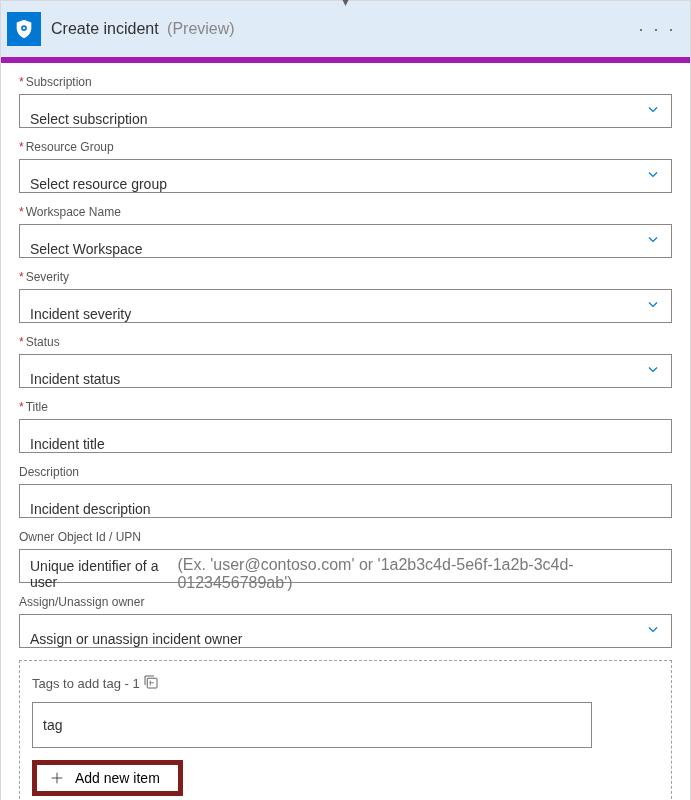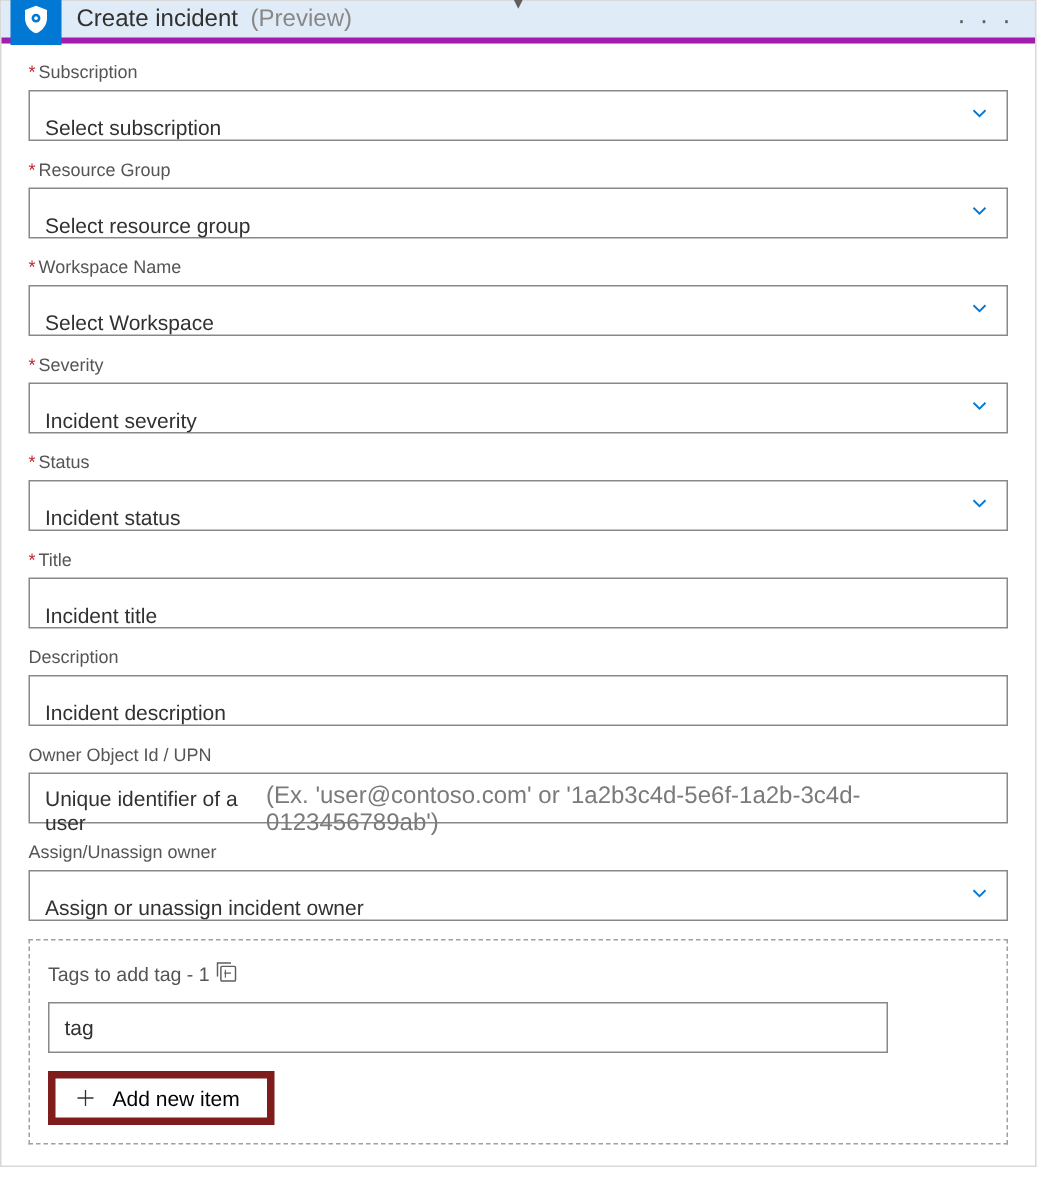--- a/index.html
+++ b/index.html
@@ -11,23 +11,23 @@
     width: 691px;
   }
   .card {
     border: 1px solid #d8d8d8;
     background: #fff;
   }
   .card-header {
     display: flex;
     align-items: center;
     background: #dfebf6;
-    height: 28px;
+    height: 62px;
     padding: 0 10px 0 6px;
-    border-bottom: 4px solid #a21caf;
+    border-bottom: 6px solid #a21caf;
   }
   .header-icon {
     width: 34px;
     height: 34px;
     background: #0078d4;
     display: flex;
     align-items: center;
     justify-content: center;
     margin-right: 10px;
   }
@@ -101,21 +101,21 @@
     display: flex;
     justify-content: flex-start;
     align-items: center;
     margin-bottom: 6px;
   }
   .tags-label { font-size: 13px; color: #555; }
   .dynamic-icon { cursor: pointer; padding: 2px; }
   .dynamic-icon svg { width: 18px; height: 18px; stroke: #605e5c; fill: none; stroke-width: 1.3; }
   .tag-input {
     width: 560px;
-    height: 34px;
+    height: 46px;
     border: 1px solid #8a8886;
     padding: 0 10px;
     display: flex;
     align-items: center;
     margin-bottom: 12px;
     cursor: text;
   }
   .add-item-btn {
     display: inline-flex;
     align-items: center;

